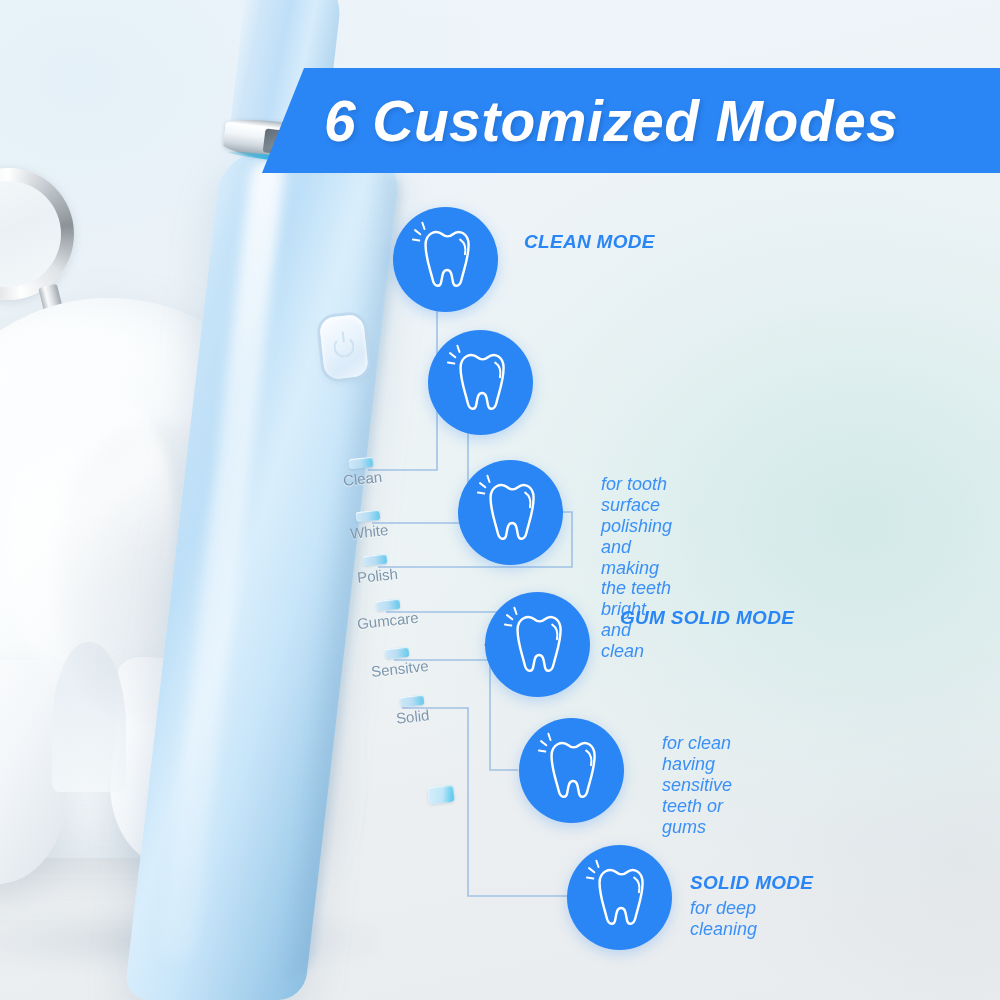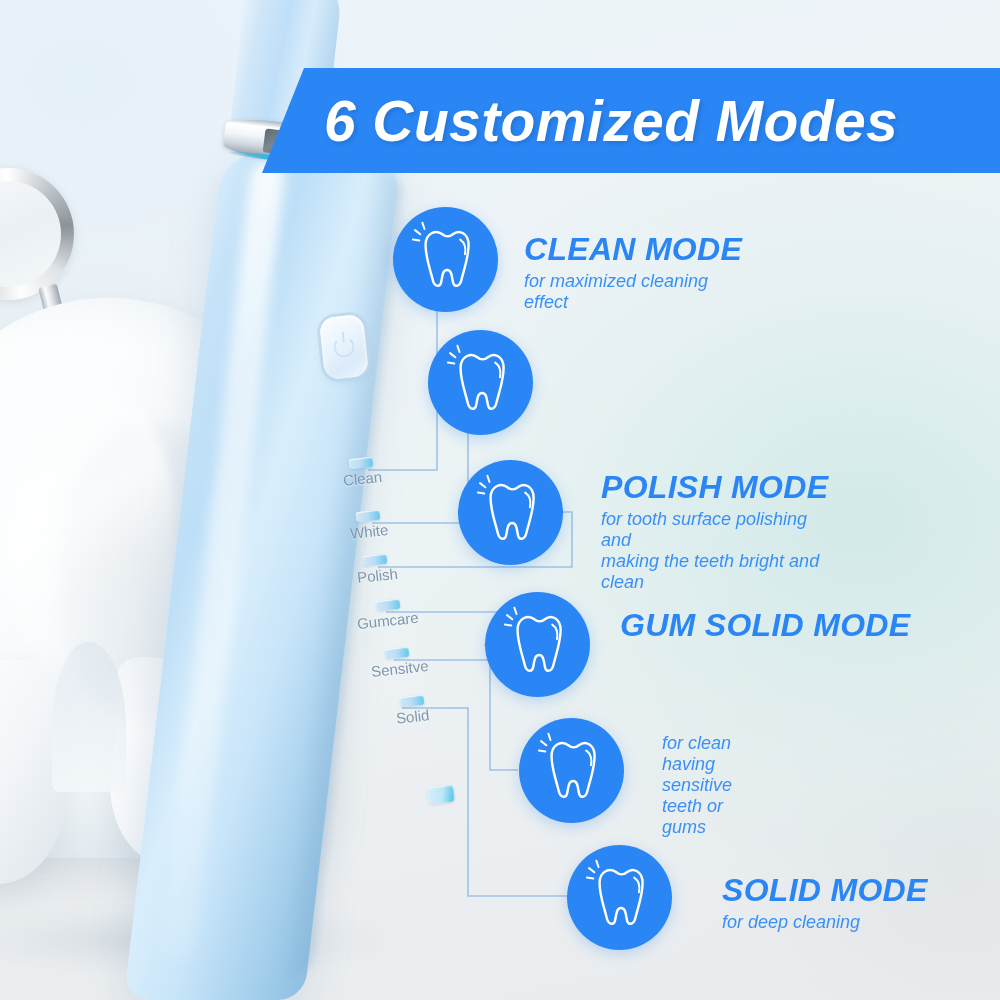--- a/index.html
+++ b/index.html
@@ -274,21 +274,21 @@
     position: absolute;
     border-radius: 50%;
     background: #2b86f5;
     box-shadow: 0 4px 14px rgba(43,134,245,0.26);
   }
   .icon-circle svg { display: block; width: 100%; height: 100%; }
 
   .mode-text { position: absolute; }
   .mode-title {
     color: #2b86f5;
-    font-size: 32px;
+    font-size: 19px;
     font-weight: bold;
     font-style: italic;
     letter-spacing: 0.3px;
     white-space: nowrap;
     line-height: 1.1;
   }
   .mode-desc {
     color: #3a90f7;
     font-size: 18px;
     font-style: italic;
@@ -368,21 +368,20 @@
       <svg viewBox="0 0 100 100">
         <g fill="none" stroke="#ffffff" stroke-width="2.3" stroke-linecap="round" stroke-linejoin="round">
           <path d="M31 36 C31 25, 41 21, 47 26 C50 28.5, 54 28.5, 57 26 C63 21, 72 25, 72 36 C72 48, 68 58, 65 70 C63.5 76, 58 77, 57 71 C56 65, 55.5 60, 51.5 60 C47.5 60, 47 65, 46 71 C45 77, 39.5 76, 38 70 C35 58, 31 48, 31 36 Z"></path>
           <path d="M64 31 C68.5 34, 69.5 40, 68.5 45" stroke-width="1.9"></path>
           <path d="M26 26 L21 22 M25 32 L19 31 M30 21 L28 15" stroke-width="1.9"></path>
         </g>
       </svg>
     </div>
     <div class="mode-text" style="left:524px; top:232px;">
       <div class="mode-title">CLEAN MODE</div>
-      <div class="mode-desc">for maximized cleaning effect</div>
     </div>
   </div>
 
   <div class="mode-row">
     <div class="icon-circle" style="left:428px; top:330px; width:105px; height:105px;">
       <svg viewBox="0 0 100 100">
         <g fill="none" stroke="#ffffff" stroke-width="2.3" stroke-linecap="round" stroke-linejoin="round">
           <path d="M31 36 C31 25, 41 21, 47 26 C50 28.5, 54 28.5, 57 26 C63 21, 72 25, 72 36 C72 48, 68 58, 65 70 C63.5 76, 58 77, 57 71 C56 65, 55.5 60, 51.5 60 C47.5 60, 47 65, 46 71 C45 77, 39.5 76, 38 70 C35 58, 31 48, 31 36 Z"></path>
           <path d="M64 31 C68.5 34, 69.5 40, 68.5 45" stroke-width="1.9"></path>
           <path d="M26 26 L21 22 M25 32 L19 31 M30 21 L28 15" stroke-width="1.9"></path>
@@ -397,21 +396,20 @@
     <div class="icon-circle" style="left:458px; top:460px; width:105px; height:105px;">
       <svg viewBox="0 0 100 100">
         <g fill="none" stroke="#ffffff" stroke-width="2.3" stroke-linecap="round" stroke-linejoin="round">
           <path d="M31 36 C31 25, 41 21, 47 26 C50 28.5, 54 28.5, 57 26 C63 21, 72 25, 72 36 C72 48, 68 58, 65 70 C63.5 76, 58 77, 57 71 C56 65, 55.5 60, 51.5 60 C47.5 60, 47 65, 46 71 C45 77, 39.5 76, 38 70 C35 58, 31 48, 31 36 Z"></path>
           <path d="M64 31 C68.5 34, 69.5 40, 68.5 45" stroke-width="1.9"></path>
           <path d="M26 26 L21 22 M25 32 L19 31 M30 21 L28 15" stroke-width="1.9"></path>
         </g>
       </svg>
     </div>
     <div class="mode-text" style="left:601px; top:470px;">
-      <div class="mode-title">POLISH MODE</div>
       <div class="mode-desc">for tooth surface polishing and
 making the teeth bright and clean</div>
     </div>
   </div>
 
   <div class="mode-row">
     <div class="icon-circle" style="left:485px; top:592px; width:105px; height:105px;">
       <svg viewBox="0 0 100 100">
         <g fill="none" stroke="#ffffff" stroke-width="2.3" stroke-linecap="round" stroke-linejoin="round">
           <path d="M31 36 C31 25, 41 21, 47 26 C50 28.5, 54 28.5, 57 26 C63 21, 72 25, 72 36 C72 48, 68 58, 65 70 C63.5 76, 58 77, 57 71 C56 65, 55.5 60, 51.5 60 C47.5 60, 47 65, 46 71 C45 77, 39.5 76, 38 70 C35 58, 31 48, 31 36 Z"></path>
@@ -444,19 +442,19 @@
   <div class="mode-row">
     <div class="icon-circle" style="left:567px; top:845px; width:105px; height:105px;">
       <svg viewBox="0 0 100 100">
         <g fill="none" stroke="#ffffff" stroke-width="2.3" stroke-linecap="round" stroke-linejoin="round">
           <path d="M31 36 C31 25, 41 21, 47 26 C50 28.5, 54 28.5, 57 26 C63 21, 72 25, 72 36 C72 48, 68 58, 65 70 C63.5 76, 58 77, 57 71 C56 65, 55.5 60, 51.5 60 C47.5 60, 47 65, 46 71 C45 77, 39.5 76, 38 70 C35 58, 31 48, 31 36 Z"></path>
           <path d="M64 31 C68.5 34, 69.5 40, 68.5 45" stroke-width="1.9"></path>
           <path d="M26 26 L21 22 M25 32 L19 31 M30 21 L28 15" stroke-width="1.9"></path>
         </g>
       </svg>
     </div>
-    <div class="mode-text" style="left:690px; top:873px;margin-left:32px;">
+    <div class="mode-text" style="left:690px; top:873px;">
       <div class="mode-title">SOLID MODE</div>
       <div class="mode-desc">for deep cleaning</div>
     </div>
   </div>
 
 </div>
 
 </body></html>

